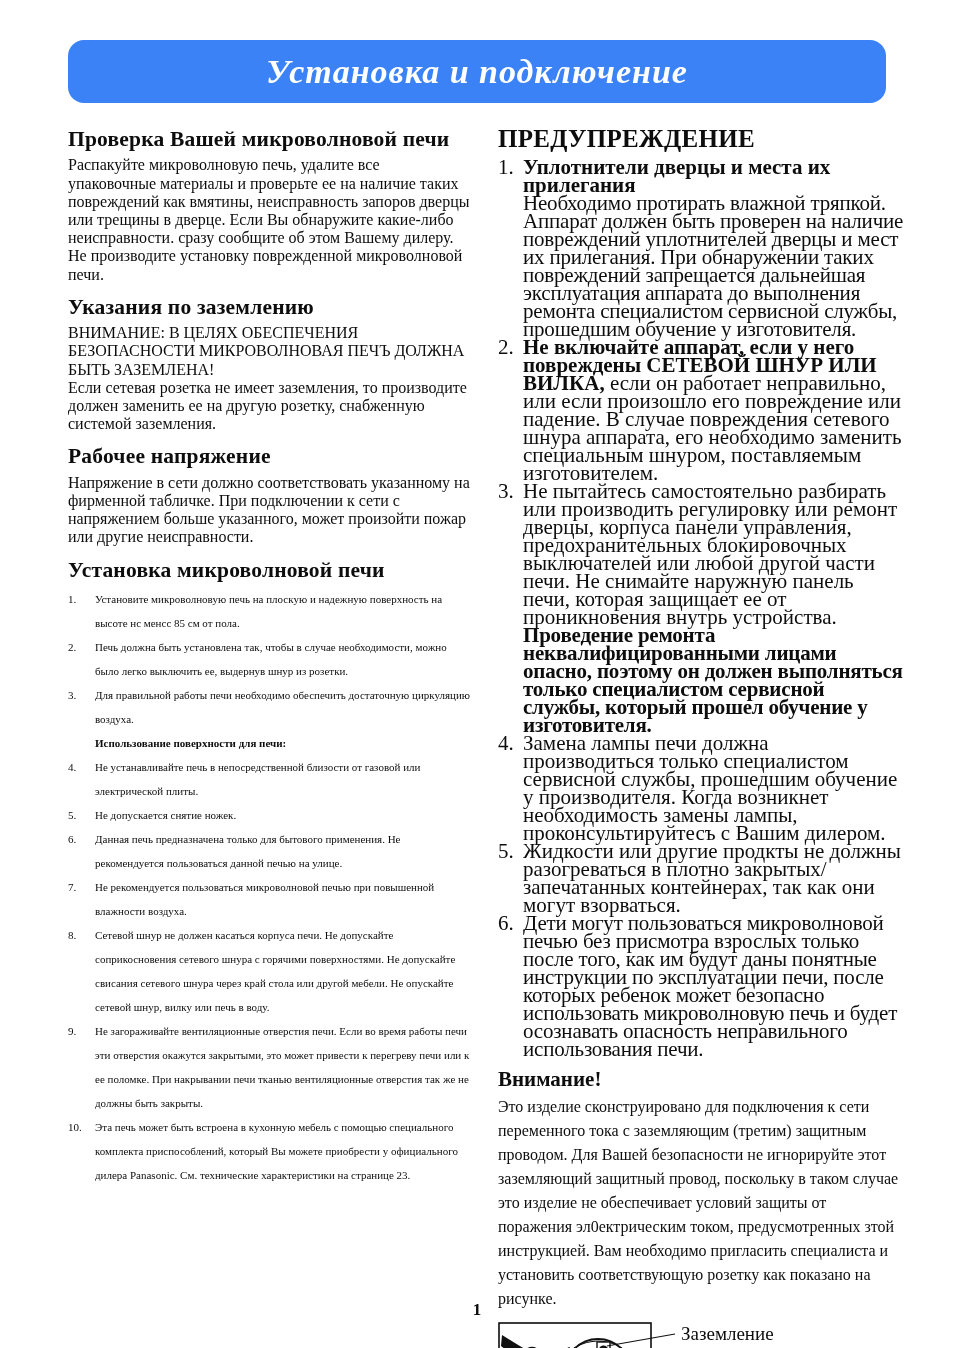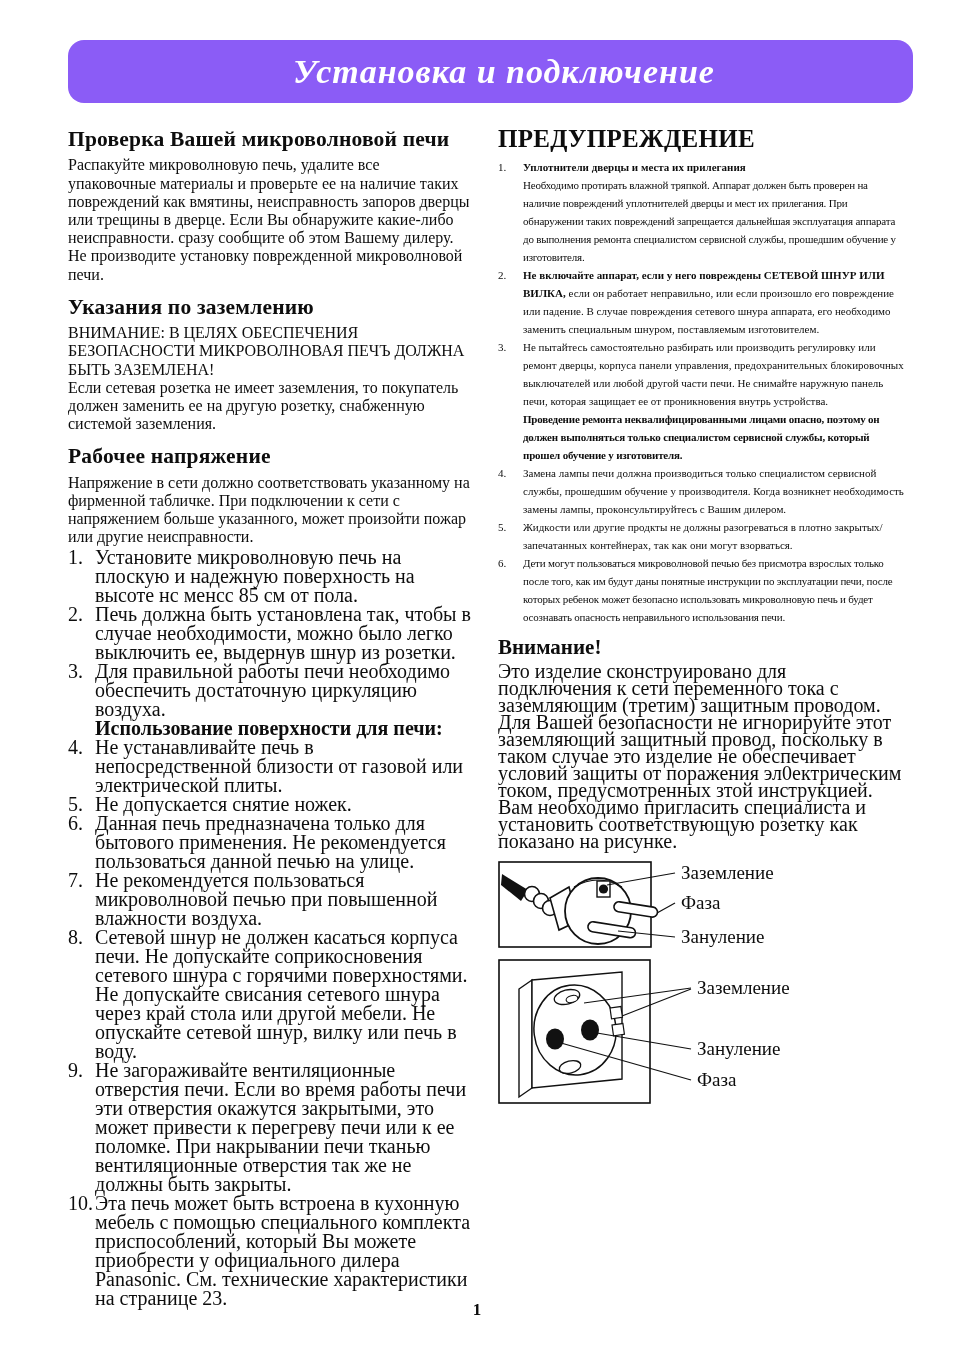--- a/index.html
+++ b/index.html
@@ -4,63 +4,63 @@
 <style>
   html,body{margin:0;padding:0;}
   body{
     width:954px;height:1348px;background:#ffffff;color:#0d0d0d;
     font-family:"Liberation Serif","DejaVu Serif",serif;
     position:relative;overflow:hidden;
     -webkit-font-smoothing:antialiased;
   }
   .banner{
     position:absolute;left:68px;top:40px;width:818px;height:63px;
-    background:#8b5cf6;border-radius:16px;
-    display:flex;align-items:center;justify-content:center;padding-left:27px;
+    background:#3b82f6;border-radius:16px;
+    display:flex;align-items:center;justify-content:center;
   }
   .banner span{
     color:#ffffff;font-style:italic;font-weight:bold;font-size:34px;
     letter-spacing:1px;
   }
   .columns{
     position:absolute;left:68px;top:125px;width:836px;
     display:flex;gap:27px;align-items:flex-start;justify-content:space-between;
   }
   .col-left{width:403px;}
   .col-right{width:406px;}
 
   h1,h2,h3,p,figure,ol{margin:0;padding:0;}
 
   .h-left{
     font-size:21.5px;font-weight:bold;line-height:1.32;
     margin:9px 0 3px 0;letter-spacing:.2px;
   }
   .h-left.first{margin-top:0;}
   .col-left p{font-size:16px;line-height:18.2px;}
-  .col-right p{font-size:20px;line-height:17px;}
+  .col-right p{font-size:16px;line-height:24px;}
 
   .h-warn{
     font-size:25px;font-weight:bold;line-height:1.15;margin:0 0 4px 0;
     letter-spacing:.3px;
   }
   .h-attn{
     font-size:21px;font-weight:bold;margin:9px 0 3px 0;
   }
 
   ol.num-list{
     list-style:none;counter-reset:item;margin:1px 0 0 0;
   }
   ol.num-list li{
     counter-increment:item;position:relative;padding-left:27px;
-    font-size:20px;line-height:19px;
+    font-size:11px;line-height:24px;
   }
   ol.num-list li::before{
     content:counter(item) ".";position:absolute;left:0;top:0;
   }
-  .col-right ol.num-list li{font-size:11px;line-height:18px;padding-left:25px;}
+  .col-right ol.num-list li{font-size:21px;line-height:18px;padding-left:25px;}
 
   .bold{font-weight:bold;}
   .block{display:block;}
   .cond{letter-spacing:-0.2px;}
 
   figure.diagram{margin-top:11px;text-decoration:underline;}
   figure.diagram svg{display:block;}
   .fig-label{font-family:"Liberation Serif","DejaVu Serif",serif;font-size:19px;fill:#0d0d0d;}
 
   .pageno{
@@ -78,25 +78,26 @@
   </div>
 
   <div class="columns">
 
     <div class="col-left">
       <h2 class="h-left first">Проверка Вашей микроволновой печи</h2>
       <p>Распакуйте микроволновую печь, удалите все упаковочные материалы и проверьте ее на наличие таких повреждений как вмятины, неисправность запоров дверцы или трещины в дверце. Если Вы обнаружите какие-либо неисправности. сразу сообщите об этом Вашему дилеру. Не производите установку поврежденной микроволновой печи.</p>
 
       <h2 class="h-left">Указания по заземлению</h2>
       <p>ВНИМАНИЕ: В ЦЕЛЯХ ОБЕСПЕЧЕНИЯ БЕЗОПАСНОСТИ МИКРОВОЛНОВАЯ ПЕЧЪ ДОЛЖНА БЫТЬ ЗАЗЕМЛЕНА!</p>
-      <p>Если сетевая розетка  не имеет заземления, то покупатель должен заменить ее на другую розетку, снабженную системой заземления.</p>
+      <p>Если сетевая розетка  не имеет заземления, то производите должен заменить ее на другую розетку, снабженную системой заземления.</p>
 
       <h2 class="h-left">Рабочее напряжение</h2>
       <p>Напряжение в сети должно соответствовать указанному на фирменной табличке. При подключении к сети с напряжением больше указанного, может произойти пожар или другие неисправности.</p>
 
+      <h2 class="h-left">Установка микроволновой печи</h2>
       <ol class="num-list">
         <li><span>Установите микроволновую печь на плоскую и надежную поверхность на высоте нс менсс 85 см от пола.</span></li>
         <li><span>Печь должна быть установлена так, чтобы в случае необходимости, можно было легко выключить ее, выдернув шнур из розетки.</span></li>
         <li>
           <span>Для правильной работы печи необходимо обеспечить достаточную циркуляцию воздуха.</span>
           <span class="bold block">Использование поверхности для печи:</span>
         </li>
         <li><span>Не устанавливайте печь в непосредственной близости от газовой или электрической плиты.</span></li>
         <li><span>Не допускается снятие ножек.</span></li>
         <li><span>Данная печь предназначена только для бытового применения. Не рекомендуется пользоваться данной печью на улице.</span></li>

